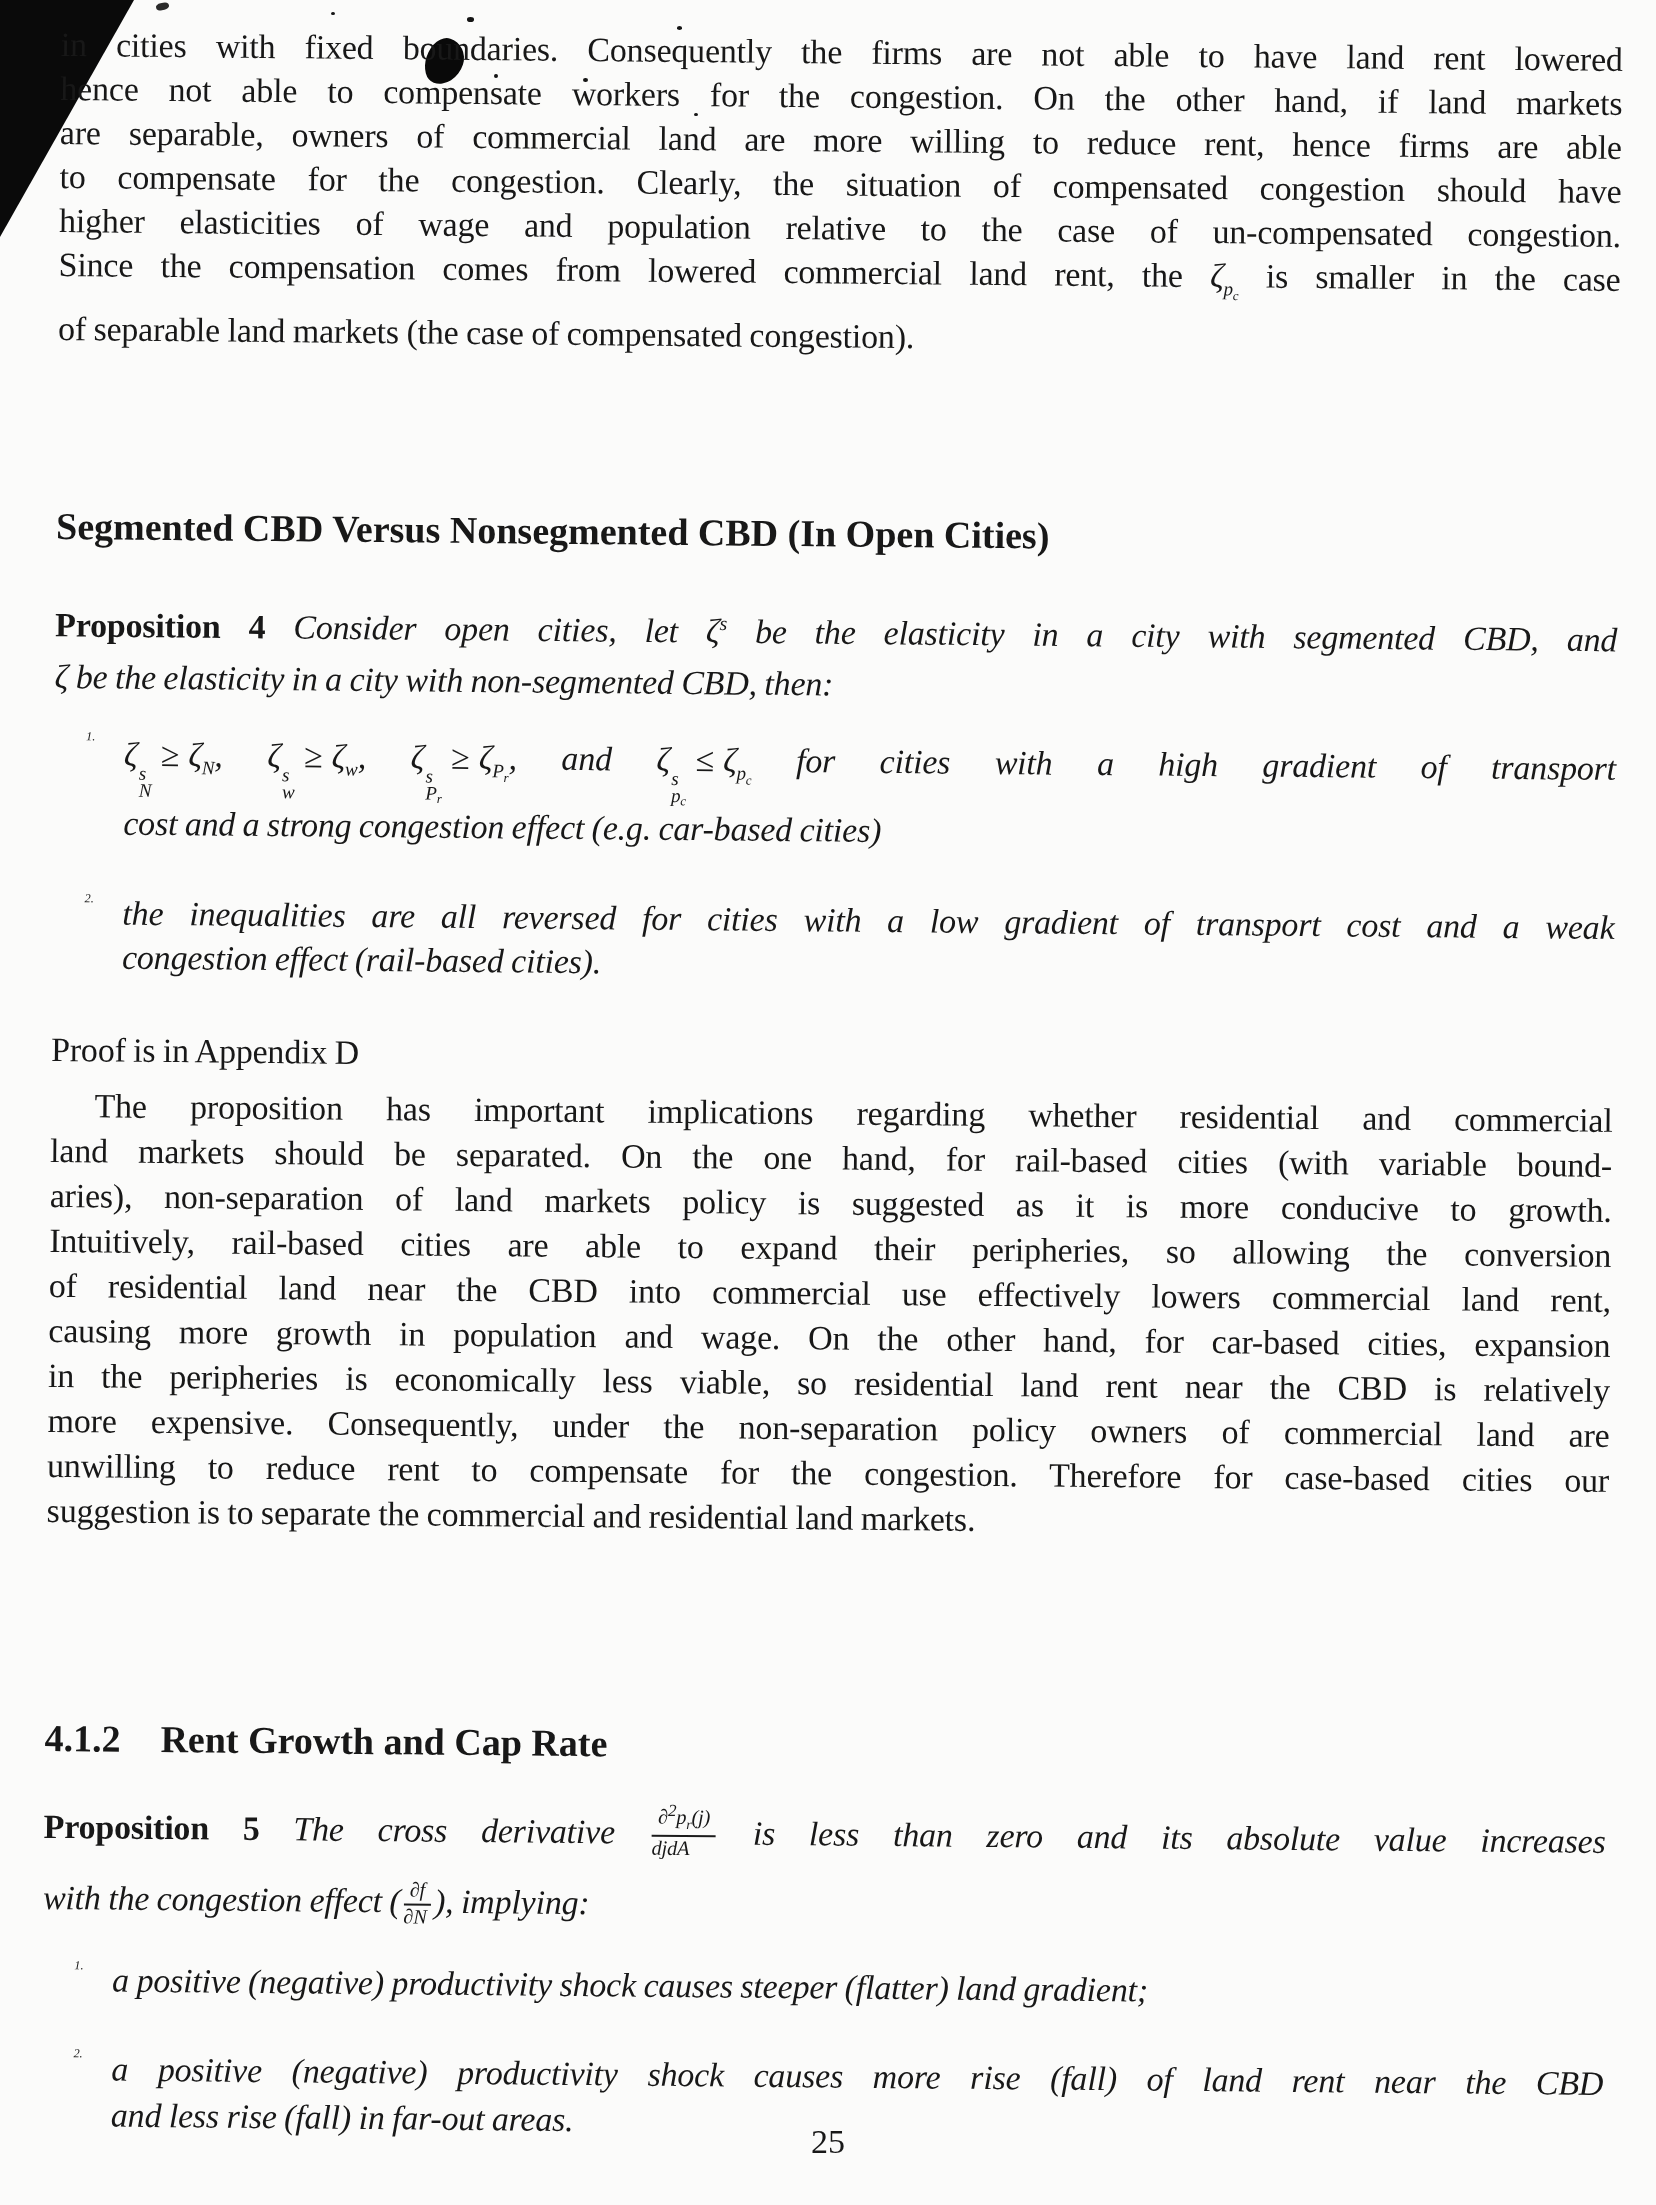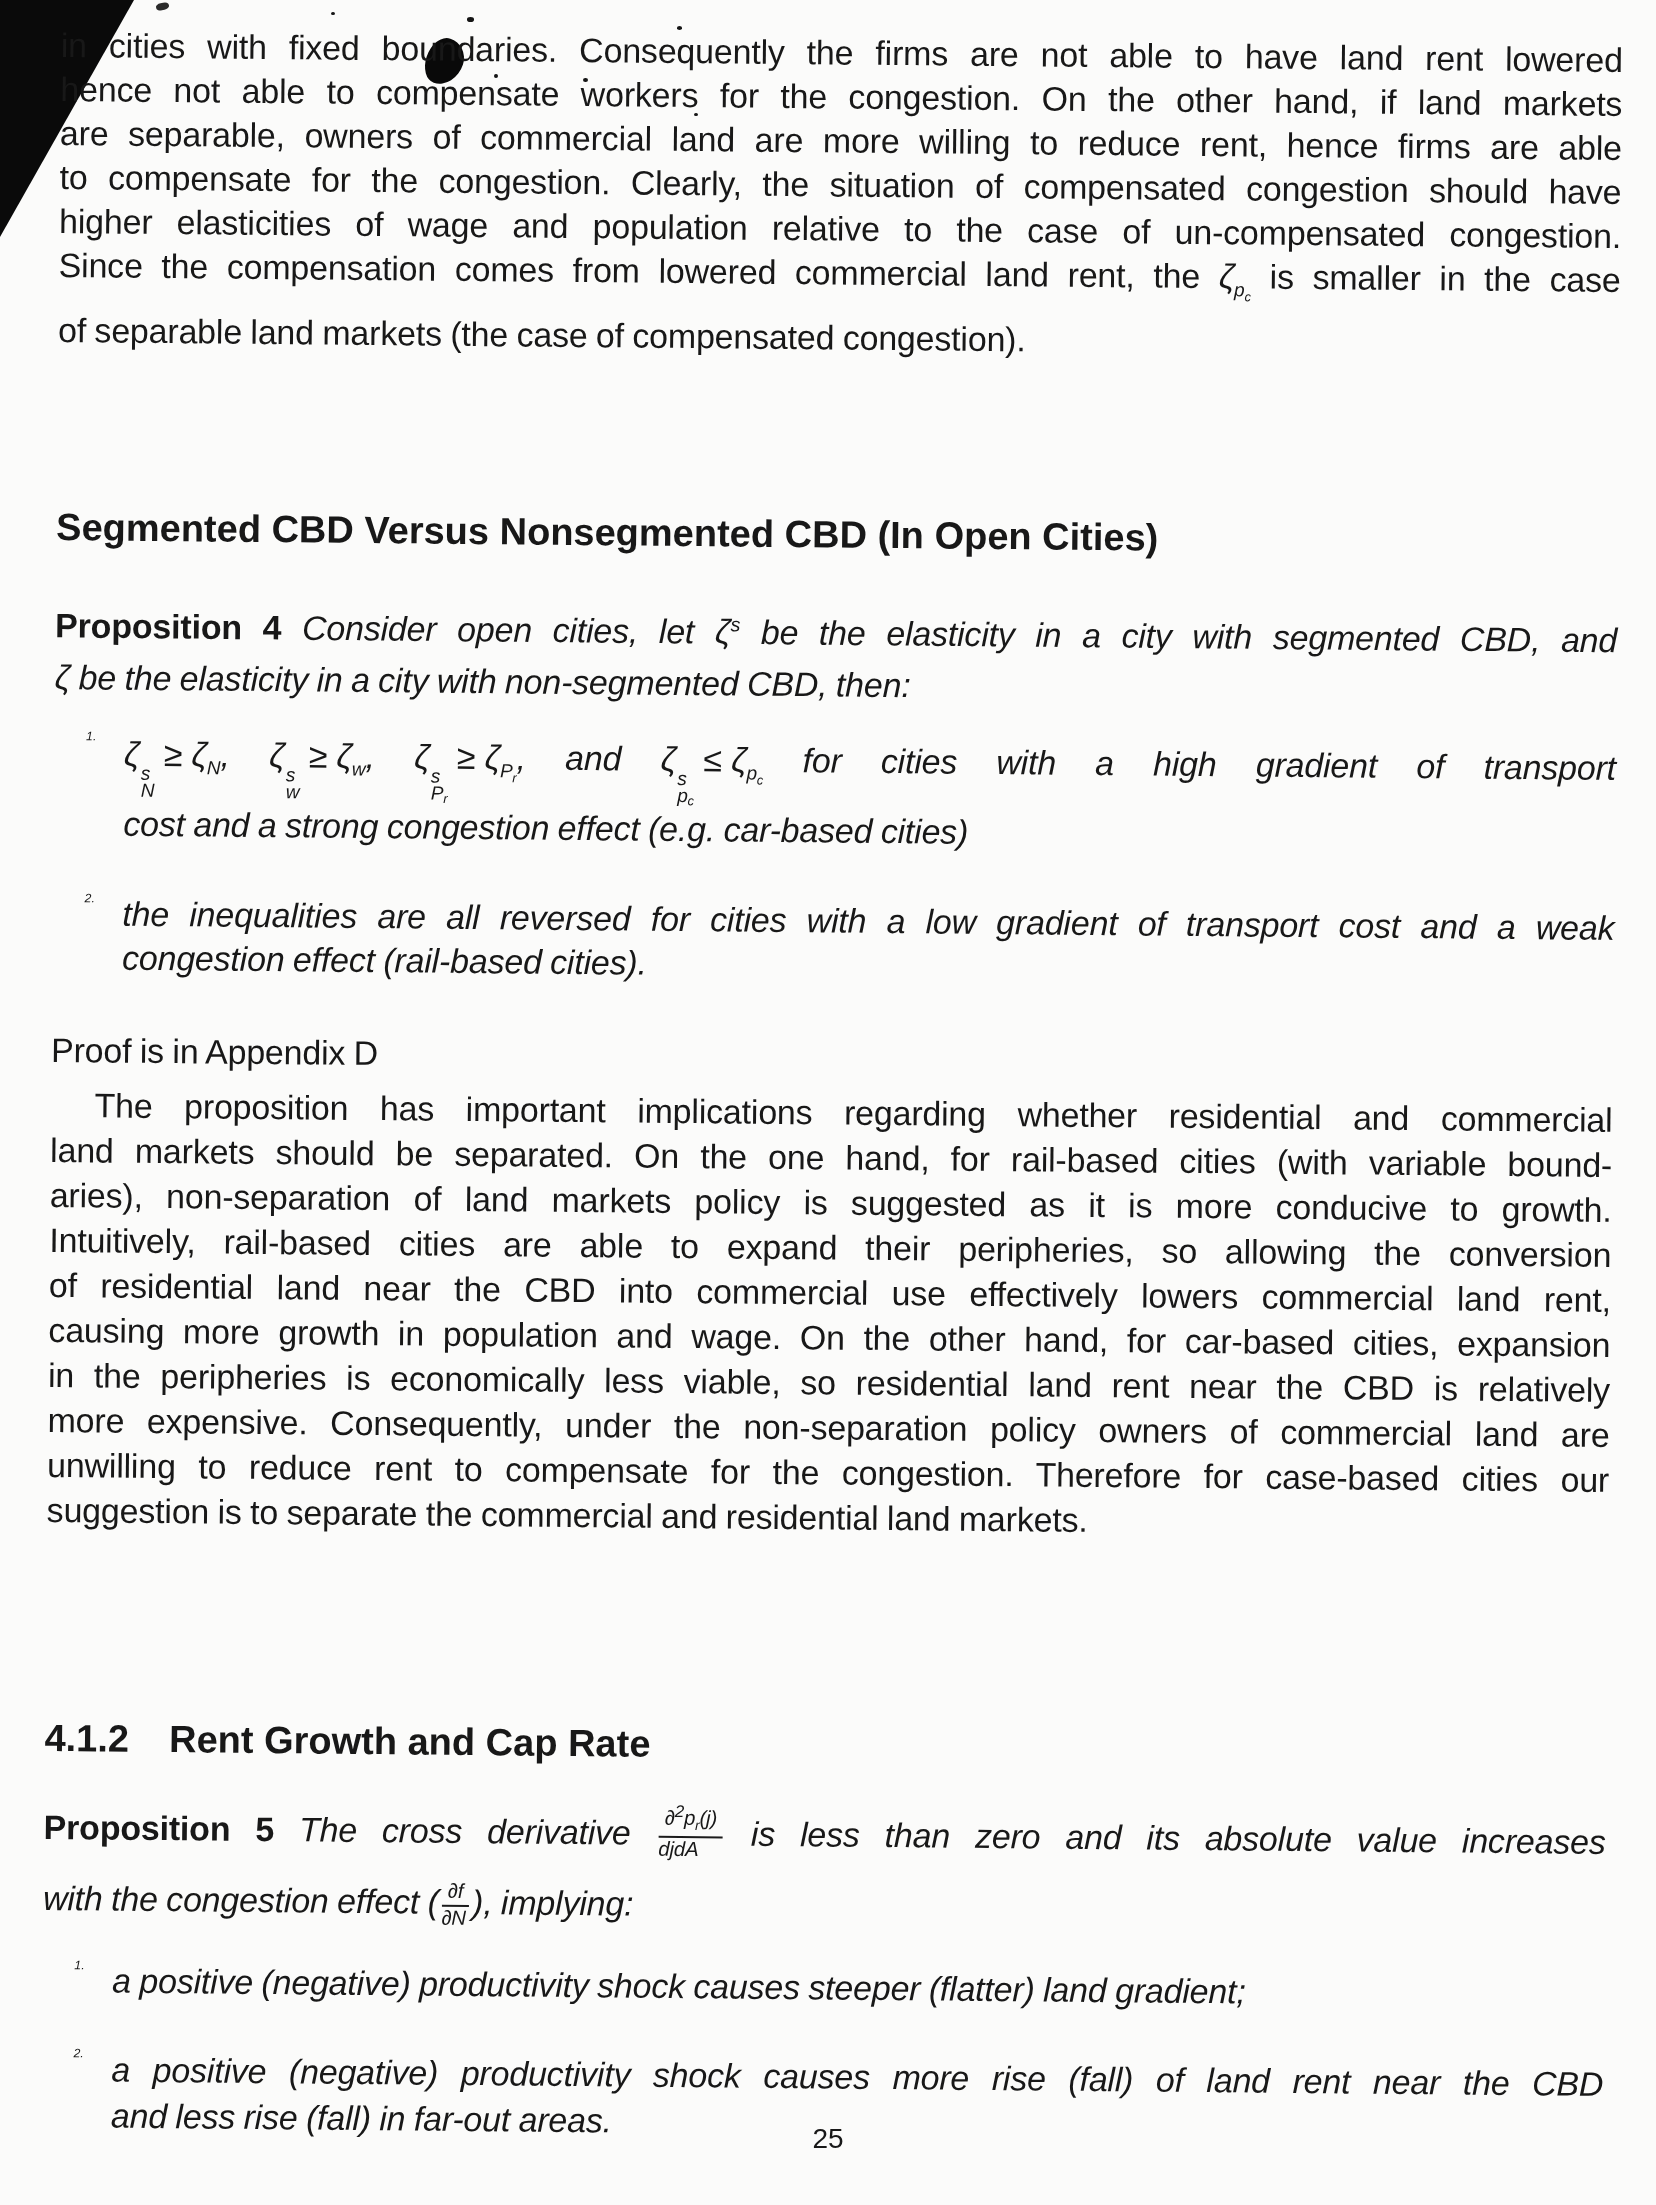--- a/index.html
+++ b/index.html
@@ -1,19 +1,19 @@
 <!DOCTYPE html>
 <html style="font-size:12.3px"><head>
 <meta charset="utf-8">
 <style>
   html,body { margin:0; padding:0; background:#e9e9e9; }
   .page {
     position:relative; width:1656px; height:2205px;
     background:#fbfbfa; overflow:hidden;
-    font-family:Liberation Sans, sans-serif;
+    font-family:Liberation Serif, serif;
     color:#181818;
   }
   .content {
     position:absolute; left:61px; top:23px; width:1562px;
     transform:rotate(0.55deg); transform-origin:0 0;
   }
   .line {
     font-size:34px; line-height:44px;
     letter-spacing:-0.2px; word-spacing:-0.8px;
     text-align:justify;
@@ -58,21 +58,21 @@
   .frac {
     display:inline-block; text-align:left; vertical-align:-0.55em;
     font-size:60%; line-height:1.12; margin:0 3px; font-style:italic;
   }
   .frac .fn { display:block; border-bottom:2.3px solid #1b1b1b; padding:0 6.1px 2.3px; }
   .frac .fd { display:block; padding-top:0; }
 
   
   .pageno {
     position:absolute; left:0; top:2123px; width:1656px;
-    text-align:center; font-size:28px;
+    text-align:center; font-size:34px;
   }
 
   
   .corner {
     position:absolute; top:0; left:0; width:176px; height:306px;
     clip-path:polygon(0 0, 134px 0, 0 237px);
     background:linear-gradient(135deg,#0a0a0a 0 50%,#e8e8e6 50% 60%,#161616 60% 74%,#fbfbfa 74%);
   }
   .blob {
     position:absolute; left:426px; top:38px; width:37px; height:47px;

